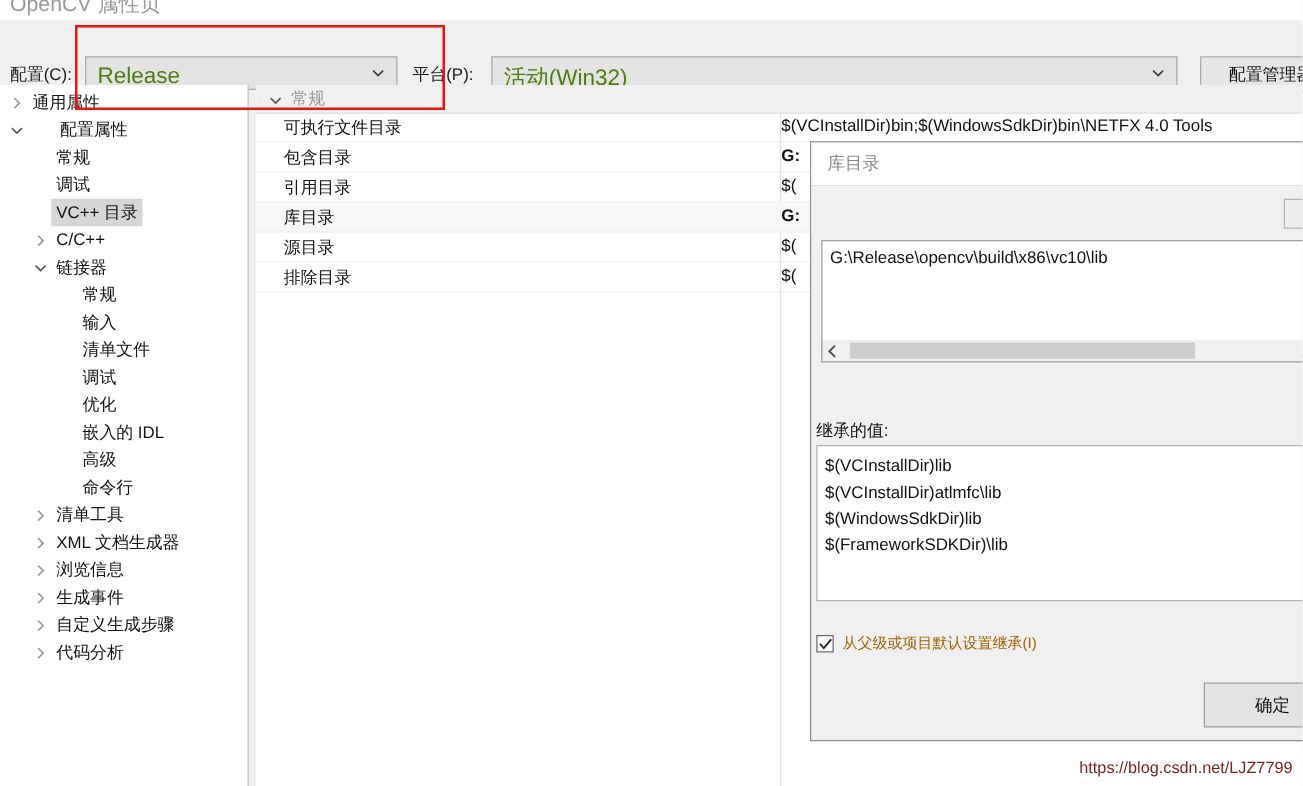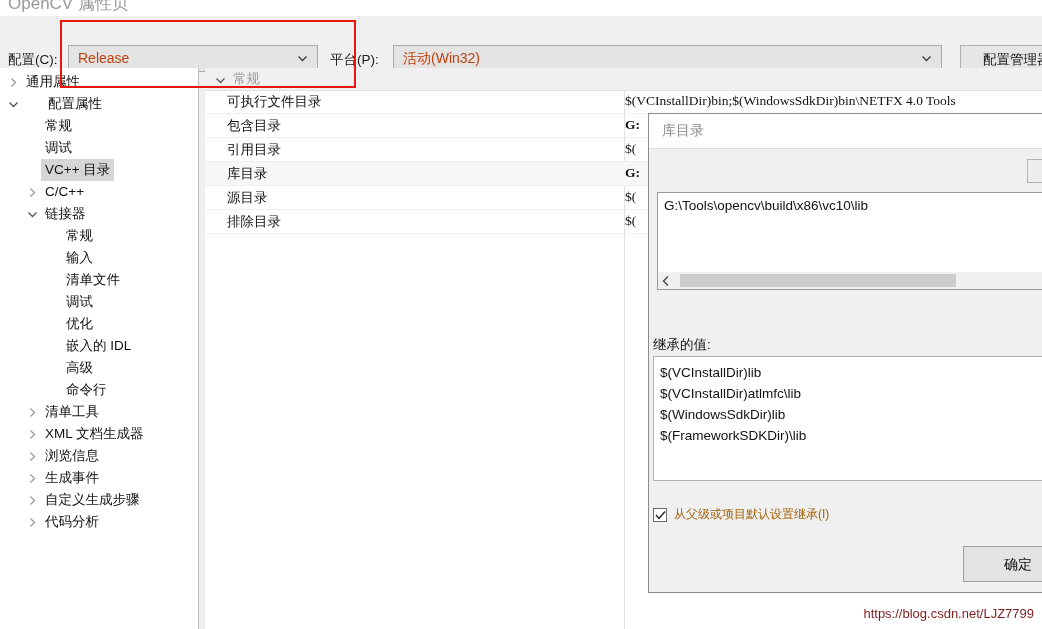--- a/index.html
+++ b/index.html
@@ -57,22 +57,22 @@
   .combo {
     position: absolute;
     background: #e3e3e3;
     border: 1px solid #ababab;
     box-sizing: border-box;
     height: 27px;
   }
   .combo .combo-text {
     position: absolute;
     left: 9px; top: 4px;
-    font-size: 14px;
-    color: #c2410c;
+    font-size: 18px;
+    color: #4d7c0f;
     white-space: nowrap;
     overflow: hidden;
   }
   .combo .chev {
     position: absolute;
     right: 9px; top: 7px;
     width: 11px; height: 11px;
   }
   .combo .chev svg { display: block; }
 
@@ -153,21 +153,20 @@
     font-size: 13.5px;
     color: #9a9a9a;
   }
   .prow {
     position: absolute;
     left: 0;
     width: 837px;
     height: 24px;
     border-bottom: 1px solid #efefef;
     box-sizing: border-box;
-    font-family: Liberation Serif, serif;
   }
   .prow.alt { background: #f7f7f7; }
   .prow .pname {
     position: absolute;
     left: 22px; top: 3px;
     font-size: 13.5px;
     color: #111;
     white-space: nowrap;
   }
   .prow .pval {
@@ -538,21 +537,21 @@
   <div class="popup">
     <div class="popup-head">
       <div class="ph-title">库目录</div>
     </div>
 
     <div class="popup-toolbar">
       <div class="tool-btn" style="left:378px;"></div>
     </div>
 
     <div class="edit-list">
-      <div class="el-row">G:\Tools\opencv\build\x86\vc10\lib</div>
+      <div class="el-row">G:\Release\opencv\build\x86\vc10\lib</div>
     </div>
 
     <div class="hscroll">
       <span class="hs-arrow">
         <svg width="12" height="12" viewBox="0 0 12 12">
             <polyline points="8,1.5 3.5,6 8,10.5" fill="none" stroke="#4a4a4a" stroke-width="1.5"></polyline>
           </svg>
       </span>
       <div class="hs-thumb"></div>
     </div>

